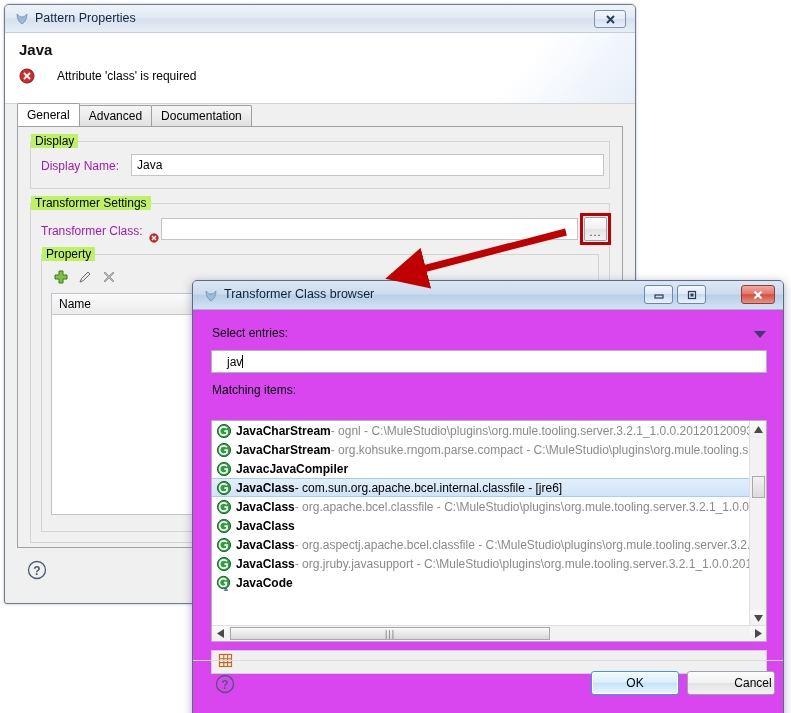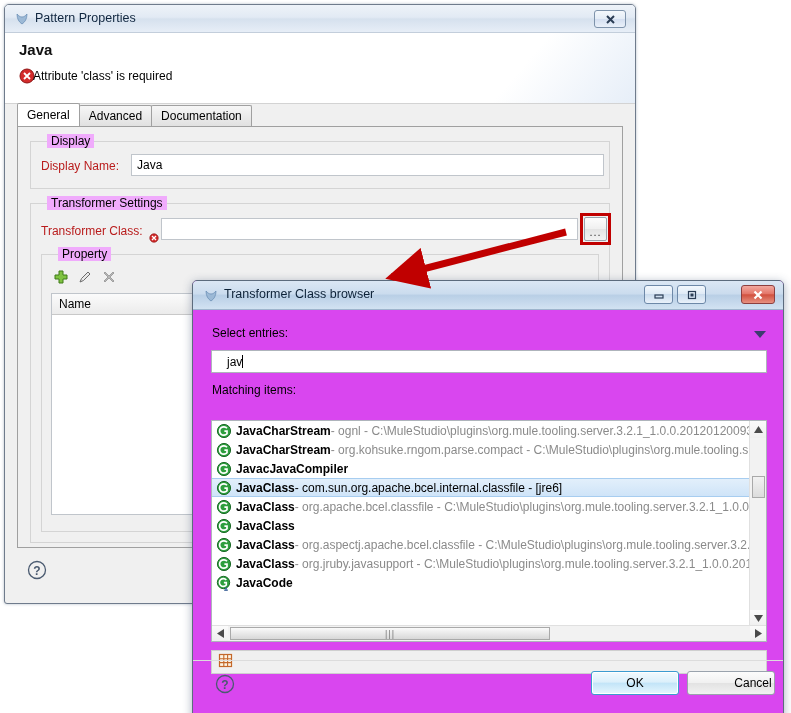--- a/index.html
+++ b/index.html
@@ -53,21 +53,21 @@
   }
   #bg-head::after {
     content: ""; position: absolute; right: 0; top: 0; width: 180px; height: 71px;
     background: linear-gradient(130deg, rgba(255,255,255,0) 40%, #e6eef8 100%);
   }
   #bg-head .h-title {
     position: absolute; left: 14px; top: 8px;
     font-size: 15px; font-weight: bold; color: #101010;
   }
   #bg-head .h-msg {
-    position: absolute; left: 28px; top: 36px;
+    position: absolute; left: 52px; top: 36px;
     font-size: 12px; color: #000;
   }
   #bg-head .h-err-icon { position: absolute; left: 14px; top: 35px; width: 16px; height: 16px; }
 
   
   #bg-tabs { position: absolute; left: 12px; top: 99px; height: 22px; display: flex; align-items: flex-end; }
   .tab {
     height: 21px; padding: 0 9px; line-height: 21px;
     font-size: 12px;
     border: 1px solid #a0a0a0; border-bottom: none;
@@ -84,24 +84,24 @@
   }
   #bg-panel {
     position: absolute; left: 12px; top: 121px; right: 12px; height: 422px;
     background: #f0f0f0;
     border: 1px solid #a0a0a0;
   }
 
   
   .group { position: absolute; border: 1px solid #d4d4d4; }
   .group > .legend {
-    position: absolute; top: -8px; left: 16px;
-    background: #f0abfc; padding: 0 4px; font-size: 12px; color: #000;
-  }
-  .fieldlabel { position: absolute; font-size: 12px; color: #b91c1c; }
+    position: absolute; top: -8px; left: 0;
+    background: #bef264; padding: 0 4px; font-size: 12px; color: #000;
+  }
+  .fieldlabel { position: absolute; font-size: 12px; color: #a21caf; }
   .textinput {
     position: absolute; background: #ffffff; border: 1px solid #c0c5cb;
     font-size: 12px; color: #000;
     padding: 2px 5px; line-height: 16px;
     font-family: "Liberation Sans", sans-serif;
   }
   .dots-btn {
     position: absolute;
     border: 1px solid #9aa3ad; border-radius: 2px;
     background: linear-gradient(to bottom,#fdfdfd 0%,#f0f0f0 48%,#e3e3e3 50%,#f3f3f3 100%);

